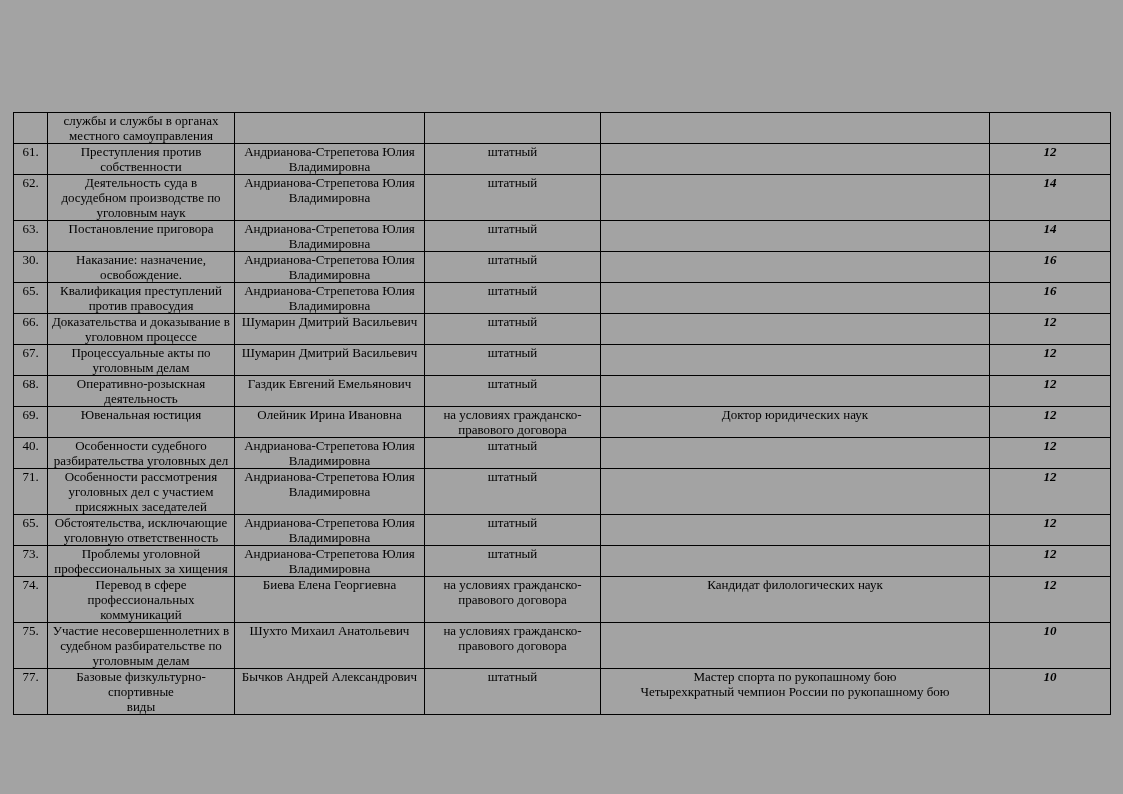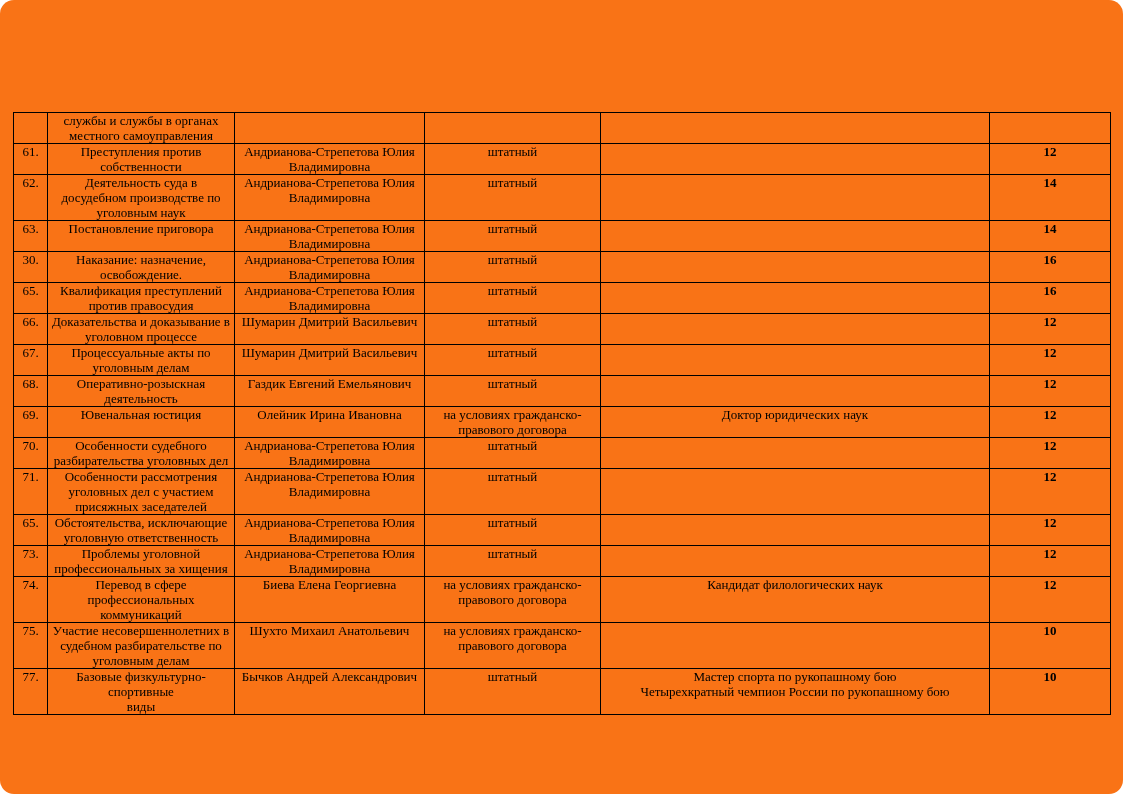--- a/index.html
+++ b/index.html
@@ -4,23 +4,22 @@
 <style>
   html, body {
     margin: 0;
     padding: 0;
     background: #ffffff;
   }
   .page {
     position: relative;
     width: 1123px;
     height: 794px;
-    background: #f97316;
+    background: #a3a3a3;
     overflow: hidden;
-    border-radius: 14px;
   }
   table.course-table {
     position: absolute;
     left: 13px;
     top: 112px;
     border-collapse: collapse;
     table-layout: fixed;
     font-family: "Liberation Serif", "DejaVu Serif", serif;
     font-size: 13px;
     line-height: 15px;
@@ -35,20 +34,21 @@
     overflow: hidden;
     word-wrap: break-word;
   }
   td.col-num {
     text-align: left;
     padding-left: 2px;
     font-family: Liberation Serif, serif;
   }
   td.col-hours {
     font-weight: bold;
+    font-style: italic;
   }
 </style>
 </head>
 <body>
 
 <div class="page">
   <table class="course-table">
     <colgroup>
       <col style="width:34px">
       <col style="width:187px">
@@ -147,21 +147,21 @@
         <tr>
           <td class="col-num">69.</td>
           <td class="col-course">Ювенальная юстиция</td>
           <td class="col-instructor">Олейник Ирина Ивановна</td>
           <td class="col-employment">на условиях гражданско-
 правового договора</td>
           <td class="col-qualification">Доктор юридических наук</td>
           <td class="col-hours">12</td>
         </tr>
         <tr>
-          <td class="col-num">70.</td>
+          <td class="col-num">40.</td>
           <td class="col-course">Особенности судебного
 разбирательства уголовных дел</td>
           <td class="col-instructor">Андрианова-Стрепетова Юлия
 Владимировна</td>
           <td class="col-employment">штатный</td>
           <td class="col-qualification"></td>
           <td class="col-hours">12</td>
         </tr>
         <tr>
           <td class="col-num">71.</td>

